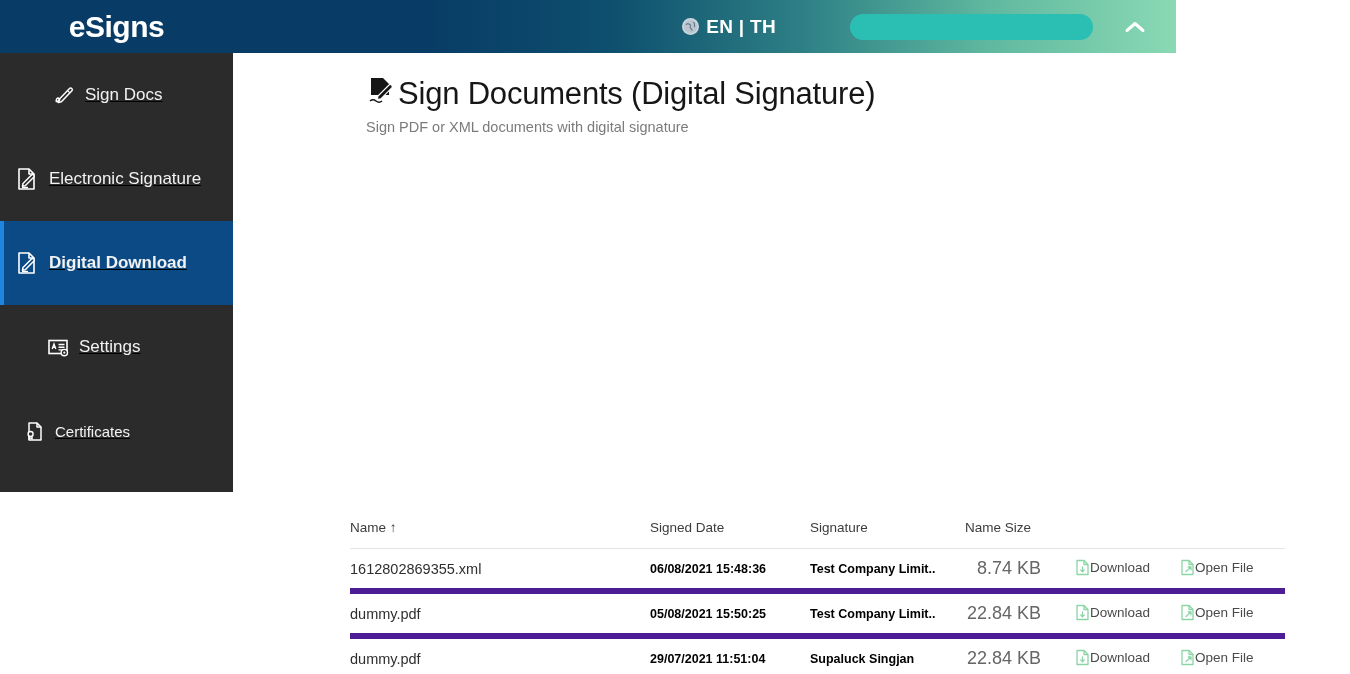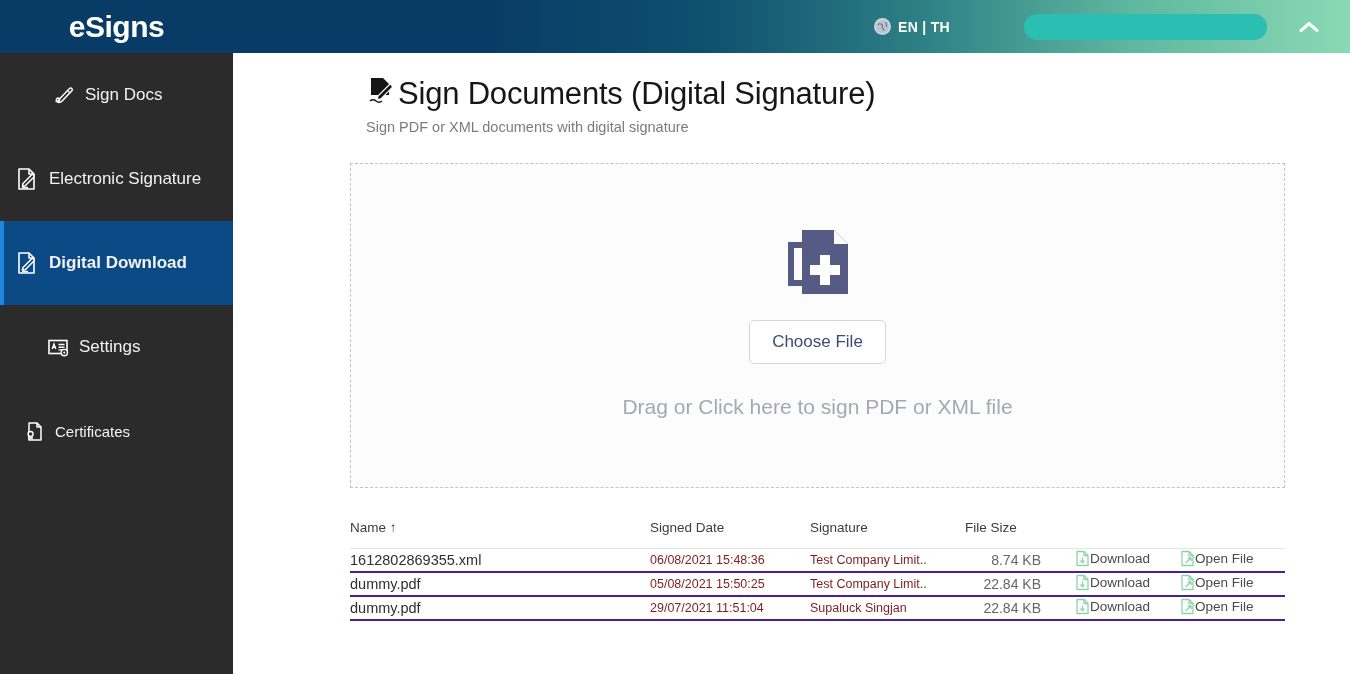--- a/index.html
+++ b/index.html
@@ -9,21 +9,21 @@
     background: #ffffff;
     overflow: hidden;
   }
 
   
   .app { position: relative; width: 1350px; height: 674px; }
 
   
   .topbar {
     position: absolute; top: 0; left: 0;
-    width: 1350px; height: 53px;
+    width: 1176px; height: 53px;
     background: linear-gradient(90deg,
         #083c66 0%, #083c66 36%, #0e4f6e 52%,
         #2d7f85 68%, #5fb89f 84%, #8ad9b4 100%);
     display: flex; align-items: center;
     z-index: 5;
   }
   .brand {
     width: 233px; height: 53px;
     display: flex; align-items: center; justify-content: center;
     color: #ffffff;
@@ -39,40 +39,41 @@
     display: flex; align-items: center; gap: 7px;
     margin-right: 74px;
   }
   .globe-icon {
     width: 17px; height: 17px; border-radius: 50%;
     background: #c9d4dc;
     display: flex; align-items: center; justify-content: center;
     overflow: hidden; flex: none;
   }
   .lang-text {
-    color: #ffffff; font-size: 14px; font-weight: bold;
+    color: #ffffff; font-size: 19px; font-weight: bold;
     letter-spacing: 0.3px; white-space: nowrap;
   }
   .teal-pill {
     width: 243px; height: 26px;
     border-radius: 13px;
     background: #2bbfb3;
     margin-right: 25px;
   }
   .chevron-btn {
     width: 34px; height: 34px;
     display: flex; align-items: center; justify-content: center;
     margin-right: 6px;
   }
 
   
   .sidebar {
     position: absolute; top: 53px; left: 0;
-    width: 233px; height: 621px;
+    width: 233px; height: 439px;
     background: #2b2b2b;
+    text-decoration: underline;
   }
   .nav-item {
     position: relative;
     height: 84px;
     display: flex; align-items: center;
     padding-left: 18px;
     color: #f2f2f2;
     font-size: 17px;
     gap: 9px;
   }
@@ -147,33 +148,33 @@
     text-align: left;
     font-size: 13.5px; font-weight: normal;
     color: #3c3c3c;
     padding: 0 0 13px 0;
     border-bottom: 1px solid #e4e4e4;
     white-space: nowrap;
   }
   tbody td {
     font-size: 13.5px;
     color: #3c3c3c;
-    padding: 1px 0;
-    border-bottom: 2px solid #4c1d95;
+    padding: 9px 0;
+    border-bottom: 6px solid #4c1d95;
     white-space: nowrap;
   }
   .col-name   { width: 300px; }
   .col-date   { width: 160px; }
   .col-sig    { width: 155px; }
   .col-size   { width: 110px; }
   .col-act1   { width: 105px; }
   .col-act2   { width: auto; }
   td.c-name { font-size: 14.5px; color: #2f2f2f; }
-  td.c-date, td.c-sig { font-size: 12.5px; color: #7f1d1d; }
-  td.c-size { font-size: 14px; color: #666666; text-align: right; padding-right: 34px; }
+  td.c-date, td.c-sig { font-size: 12.5px; color: #000000; font-weight: bold; }
+  td.c-size { font-size: 18px; color: #666666; text-align: right; padding-right: 34px; }
   th.h-size { text-align: left; }
   .sort-arrow { color: #3c3c3c; }
   .act-link {
     display: inline-flex; align-items: center; 
     color: #4a4a4a; font-size: 13.5px;
     cursor: pointer; text-decoration: none;
   }
   .act-ico { flex: none; display: flex; }
 </style>
 </head>
@@ -280,45 +281,32 @@
             <path d="M5 3 H17 L23 9 V20 H5 Z" fill="#161616"></path>
             <path d="M12 21 L23 10 a2 2 0 0 1 2.8 2.8 L14.8 23.8 L11.4 24.6 Z" fill="#161616" stroke="#ffffff" stroke-width="1.1" stroke-linejoin="round"></path>
             <path d="M4 26 q3-2.5 6 0 t6 0" stroke="#161616" stroke-width="1.6" fill="none"></path>
           </svg>
         </span>
         <span>Sign Documents (Digital Signature)</span>
       </h1>
       <div class="page-sub">Sign PDF or XML documents with digital signature</div>
     </div>
 
-    <div class="dropzone">
-      <span class="upload-icon">
-        <svg width="76" height="78" viewBox="0 0 76 78">
-          <path d="M8 18 H30 V62 H8 Z" fill="#555b85"></path>
-          <path d="M14 24 H24 V56 H14 Z" fill="#fcfcfc"></path>
-          <path d="M22 6 H54 L68 20 V70 H22 Z" fill="#555b85"></path>
-          <path d="M54 6 V20 H68 Z" fill="#fcfcfc"></path>
-          <path d="M40 31 H50 V41 H60 V51 H50 V61 H40 V51 H30 V41 H40 Z" fill="#ffffff"></path>
-        </svg>
-      </span>
-      <button class="choose-btn">Choose File</button>
-      <div class="drag-text">Drag or Click here to sign PDF or XML file</div>
-    </div>
 
     <div class="table-wrap">
       <table>
         <thead>
           <tr>
             <th class="col-name">
               <span>Name</span>
               <span class="sort-arrow">↑</span>
             </th>
             <th class="col-date">Signed Date</th>
             <th class="col-sig">Signature</th>
-            <th class="col-size h-size">File Size</th>
+            <th class="col-size h-size">Name Size</th>
             <th class="col-act1"></th>
             <th class="col-act2"></th>
           </tr>
         </thead>
         <tbody>
 
           <tr>
             <td class="c-name">1612802869355.xml</td>
             <td class="c-date">06/08/2021 15:48:36</td>
             <td class="c-sig">Test Company Limit..</td>

